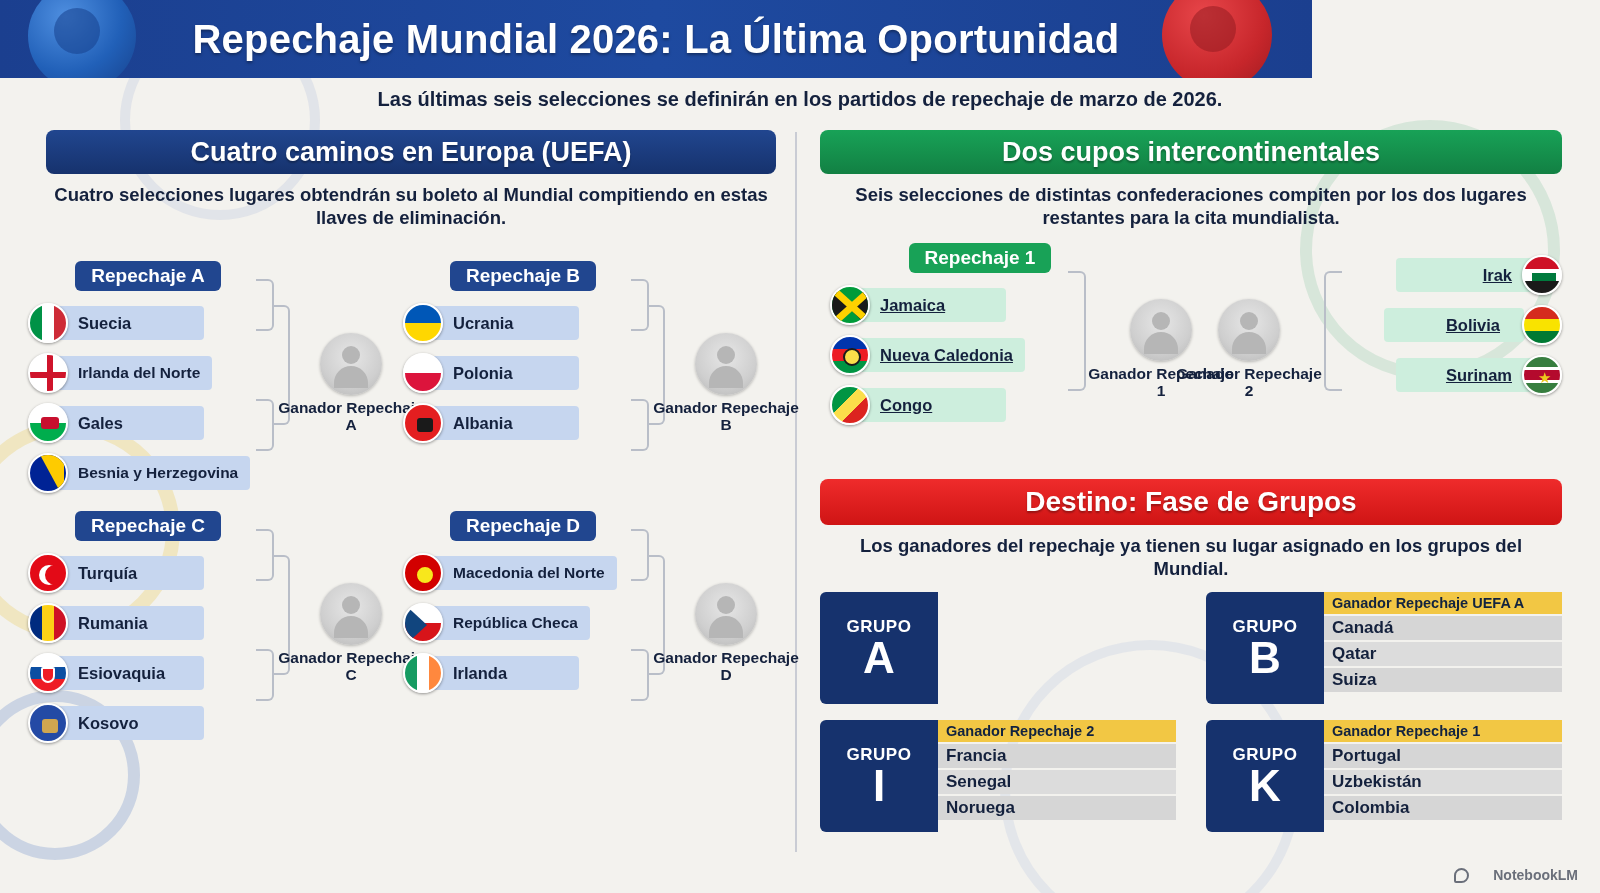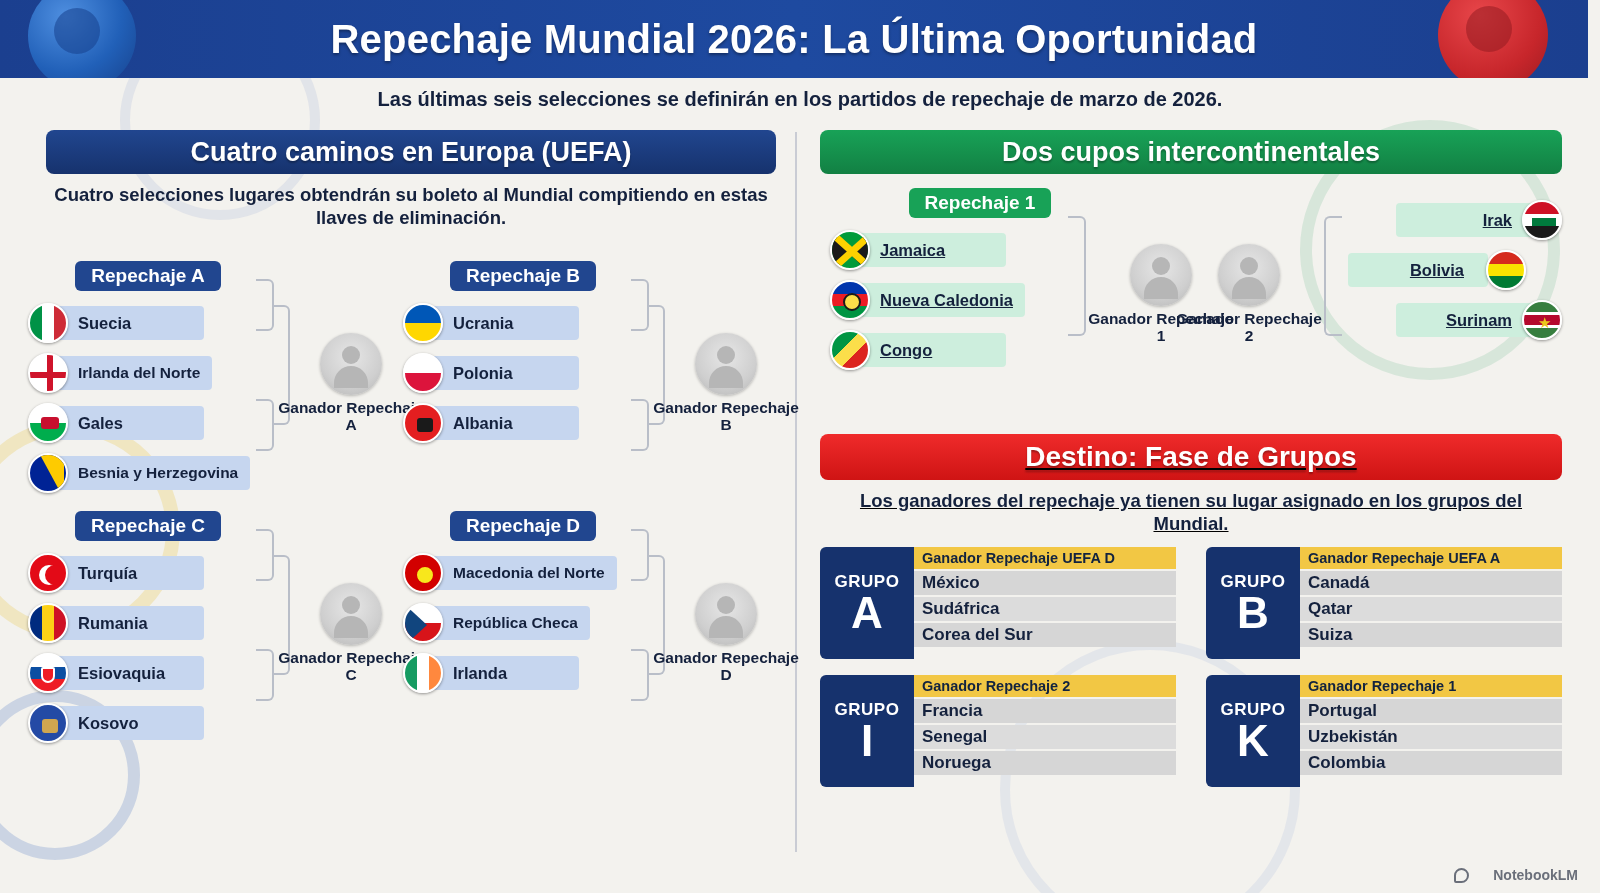--- a/index.html
+++ b/index.html
@@ -13,21 +13,21 @@
   
   .bg-deco { position: absolute; border-radius: 50%; opacity: .10; pointer-events: none; }
   .d1 { left: -40px; top: 420px; width: 220px; height: 220px; border: 14px solid #e8c33a; opacity:.25;}
   .d2 { left: -30px; top: 690px; width: 170px; height: 170px; border: 12px solid #2b5fb8; opacity:.2;}
   .d3 { right: 40px; top: 120px; width: 260px; height: 260px; border: 12px solid #1f9d55; opacity:.13;}
   .d4 { left: 120px; top: 20px; width: 200px; height: 200px; border: 10px solid #cfd6e4; opacity:.5;}
   .d5 { right: 300px; top: 640px; width: 300px; height: 300px; border: 10px solid #d9dee8; opacity:.6;}
 
   
   .topbar {
-    position: absolute; left:0; top:0; width: 1588px; height: 78px;
+    position: absolute; left:0; top:0; width: 1312px; height: 78px;
     background: linear-gradient(90deg,#1b3f8f 0%, #1e4aa0 50%, #1b3f8f 100%);
     overflow: hidden;
   }
   .topbar .ball {
     position:absolute; border-radius:50%;
   }
   .ball-l { left: 28px; top: -18px; width: 108px; height: 108px; background: radial-gradient(circle at 35% 32%, #4f8fe0 0%, #2160b8 55%, #17408a 100%); }
   .ball-l::after{content:"";position:absolute;left:26px;top:26px;width:46px;height:46px;border-radius:50%;background:#16408c;opacity:.55;}
   .ball-r { right: 40px; top: -20px; width: 110px; height: 110px; background: radial-gradient(circle at 38% 32%, #e8464a 0%, #c7262b 60%, #9c1b20 100%); }
   .ball-r::after{content:"";position:absolute;left:28px;top:26px;width:46px;height:46px;border-radius:50%;background:#8e181d;opacity:.5;}
@@ -97,21 +97,21 @@
     background: radial-gradient(circle at 50% 38%, #e6e6e6 0%, #cfcfcf 60%, #b4b4b4 100%);
     margin: 0 auto 4px; position:relative; box-shadow: 0 1px 3px rgba(0,0,0,.25);
   }
   .avatar::before { content:""; position:absolute; left:50%; top:13px; width:18px; height:18px; border-radius:50%; background:#b6b6b6; transform:translateX(-50%);}
   .avatar::after { content:""; position:absolute; left:50%; top:33px; width:34px; height:22px; border-radius:17px 17px 0 0; background:#b6b6b6; transform:translateX(-50%);}
   .winner-label { font-size: 15.5px; font-weight:bold; color:#14213d; line-height:1.12; }
 
   .connector { position:absolute; border:solid #b9bec8; pointer-events:none; }
   .group-card { position:absolute; width: 356px; height: 112px; display:flex; }
   .group-left {
-    width: 94px; background:#16326d; border-radius: 6px 0 0 6px;
+    width: 118px; background:#16326d; border-radius: 6px 0 0 6px;
     color:#fff; display:flex; flex-direction:column; align-items:center; justify-content:center;
   }
   .group-left .g-word { font-size: 17px; font-weight:bold; letter-spacing:.5px; }
   .group-left .g-letter { font-size: 44px; font-weight:bold; line-height: .95; }
   .group-right { flex:1; display:flex; flex-direction:column; }
   .g-head { background:#f2c744; color:#12233f; font-size: 14.5px; font-weight:bold; padding: 3px 8px; }
   .g-team { background:#d6d6d6; color:#14213d; font-size: 17px; font-weight:bold; padding: 2px 8px; margin-top: 2px; }
   .g-team:nth-of-type(odd){ background:#dcdcdc; }
 
   .footer-brand {
@@ -279,20 +279,21 @@
         <div class="avatar"></div>
         <div class="winner-label">Ganador Repechaje D</div>
       </div>
     </div>
 
   </div>
 </div>
 
 <div class="col-right">
   <div class="section-banner banner-inter">Dos cupos intercontinentales</div>
+  <div class="section-desc" style="width:742px;">Seis selecciones de distintas confederaciones compiten por los dos lugares restantes para la cita mundialista.</div>
 
   <div style="position:relative; height:230px; margin-top:14px;">
 
     <div class="bracket" style="left:0px; top:0px; width:360px;">
       <div class="br-title-wrap" style="width:320px;">
         <span class="br-title br-title-green">Repechaje 1</span>
       </div>
       <div style="margin-top:12px; padding-left:10px;">
         <div class="team-row">
           <div class="flag" style="background:#009b3a;">
@@ -322,56 +323,50 @@
     </div>
 
     <div class="bracket" style="left:378px; top:0px; width:364px;">
       <div style="margin-top:12px; padding-left:150px;">
         <div class="team-row" style="justify-content:flex-end;">
           <div class="team-pill pill-green" style="margin-left:0;margin-right:-14px;padding-left:12px;padding-right:24px;justify-content:flex-end;min-width:140px;">Irak</div>
           <div class="flag" style="background:linear-gradient(180deg,#ce1126 0 33%,#ffffff 33% 66%,#1a1a1a 66% 100%);">
             <div style="position:absolute;left:8px;top:16px;width:24px;height:8px;background:#007a3d;"></div>
           </div>
         </div>
-        <div class="team-row" style="gap:12px;">
+        <div class="team-row" style="justify-content:flex-end;gap:12px;">
           <div class="team-pill pill-green" style="margin-left:0;margin-right:-14px;padding-left:12px;padding-right:24px;justify-content:flex-end;min-width:140px;">Bolivia</div>
           <div class="flag" style="background:linear-gradient(180deg,#d52b1e 0 33%,#f9e300 33% 66%,#007a33 66% 100%);"></div>
         </div>
         <div class="team-row" style="justify-content:flex-end;">
           <div class="team-pill pill-green" style="margin-left:0;margin-right:-14px;padding-left:30px;padding-right:24px;justify-content:flex-end;min-width:140px;">Surinam</div>
           <div class="flag" style="background:linear-gradient(180deg,#377e3f 0 28%,#ffffff 28% 36%,#b40a2d 36% 64%,#ffffff 64% 72%,#377e3f 72% 100%);">
             <div style="position:absolute;left:14px;top:13px;color:#ecc81d;font-size:15px;line-height:15px;">★</div>
           </div>
         </div>
       </div>
       <div class="connector" style="left:126px; top:28px; width:18px; height:120px; border-width:2px 0 2px 2px; border-radius:6px 0 0 6px;"></div>
       <div class="winner" style="left:-24px; top:56px;">
         <div class="avatar"></div>
         <div class="winner-label">Ganador Repechaje 2</div>
       </div>
     </div>
 
   </div>
 
-  <div style="position:relative; margin-top:16px;text-decoration:underline;">
+  <div style="position:relative; margin-top:6px;">
     <div class="section-banner banner-dest">Destino: Fase de Grupos</div>
     <div class="section-desc" style="width:742px;">Los ganadores del repechaje ya tienen su lugar asignado en los grupos del Mundial.</div>
 
     <div style="position:relative; height:240px; margin-top:12px;">
 
       <div class="group-card" style="left:0px; top:0px;">
         <div class="group-left">
           <span class="g-word">GRUPO</span>
           <span class="g-letter">A</span>
-        </div>
-        <div class="group-right">
-          <div class="g-head">Ganador Repechaje UEFA D</div>
-          <div class="g-team">México</div>
-          <div class="g-team">Sudáfrica</div>
-          <div class="g-team">Corea del Sur</div>
         </div>
       </div>
 
       <div class="group-card" style="left:386px; top:0px;">
         <div class="group-left">
           <span class="g-word">GRUPO</span>
           <span class="g-letter">B</span>
         </div>
         <div class="group-right">
           <div class="g-head">Ganador Repechaje UEFA A</div>

